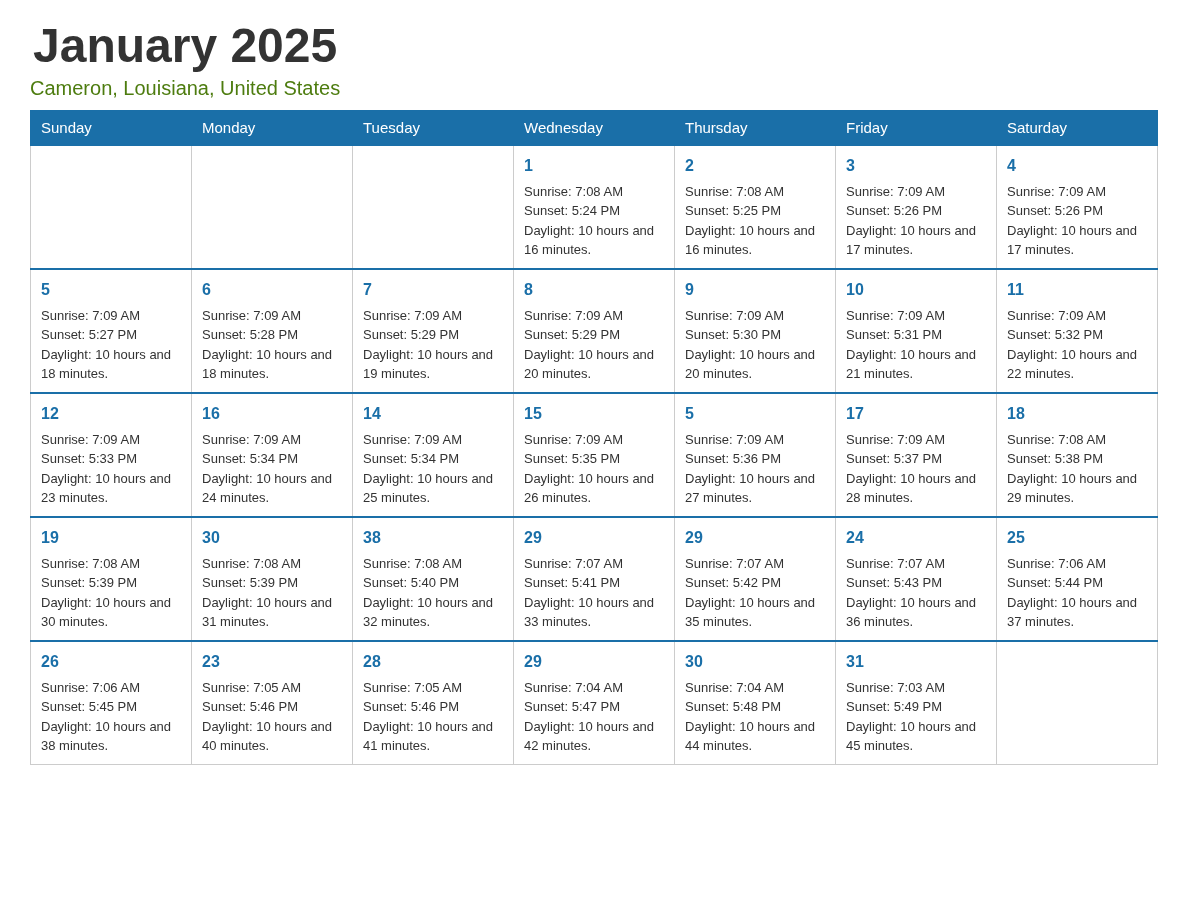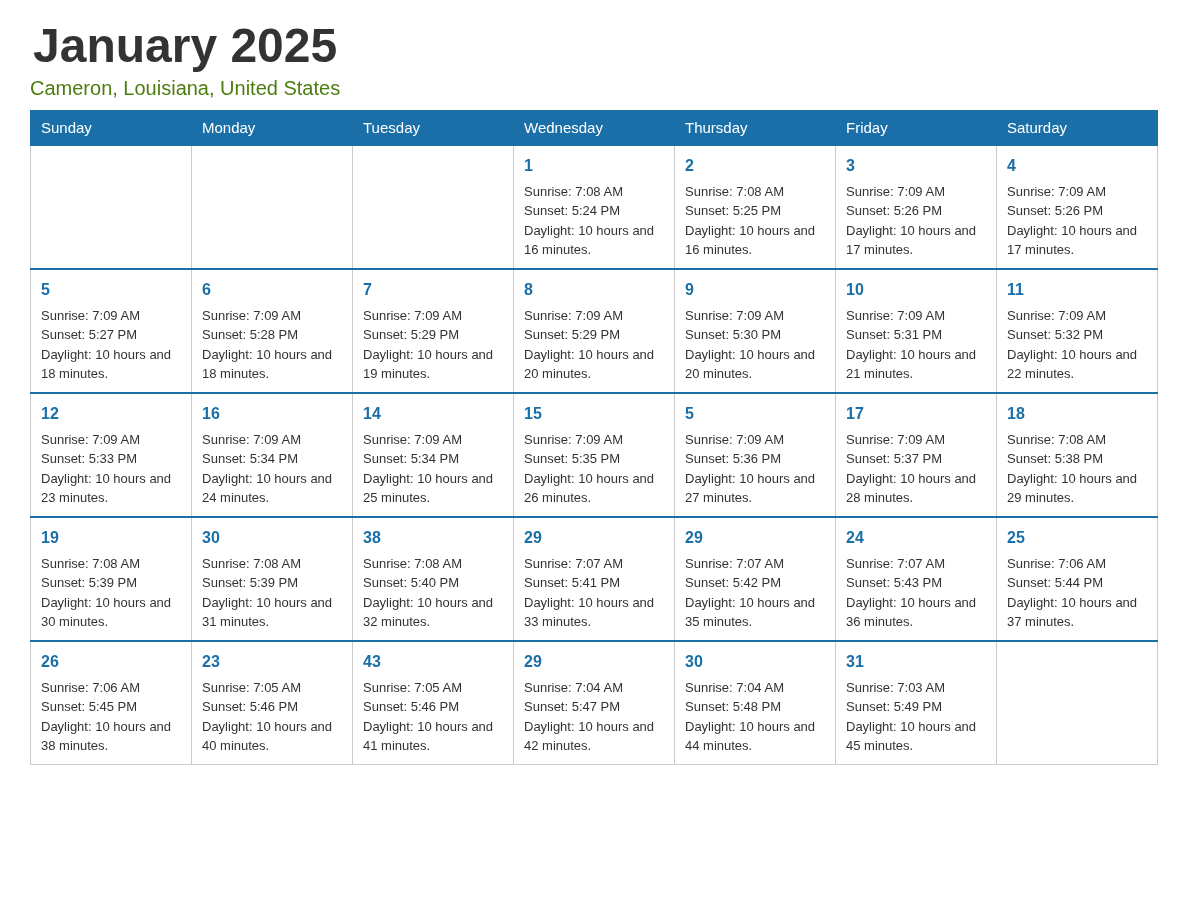--- a/index.html
+++ b/index.html
@@ -223,21 +223,21 @@
       <tr>
         <td>
           <span class="day-number">26</span>
           <div class="day-info">Sunrise: 7:06 AM<br>Sunset: 5:45 PM<br>Daylight: 10 hours and 38 minutes.</div>
         </td>
         <td>
           <span class="day-number">23</span>
           <div class="day-info">Sunrise: 7:05 AM<br>Sunset: 5:46 PM<br>Daylight: 10 hours and 40 minutes.</div>
         </td>
         <td>
-          <span class="day-number">43</span>
+          <span class="day-number">28</span>
           <div class="day-info">Sunrise: 7:05 AM<br>Sunset: 5:46 PM<br>Daylight: 10 hours and 41 minutes.</div>
         </td>
         <td>
           <span class="day-number">29</span>
           <div class="day-info">Sunrise: 7:04 AM<br>Sunset: 5:47 PM<br>Daylight: 10 hours and 42 minutes.</div>
         </td>
         <td>
           <span class="day-number">30</span>
           <div class="day-info">Sunrise: 7:04 AM<br>Sunset: 5:48 PM<br>Daylight: 10 hours and 44 minutes.</div>
         </td>

